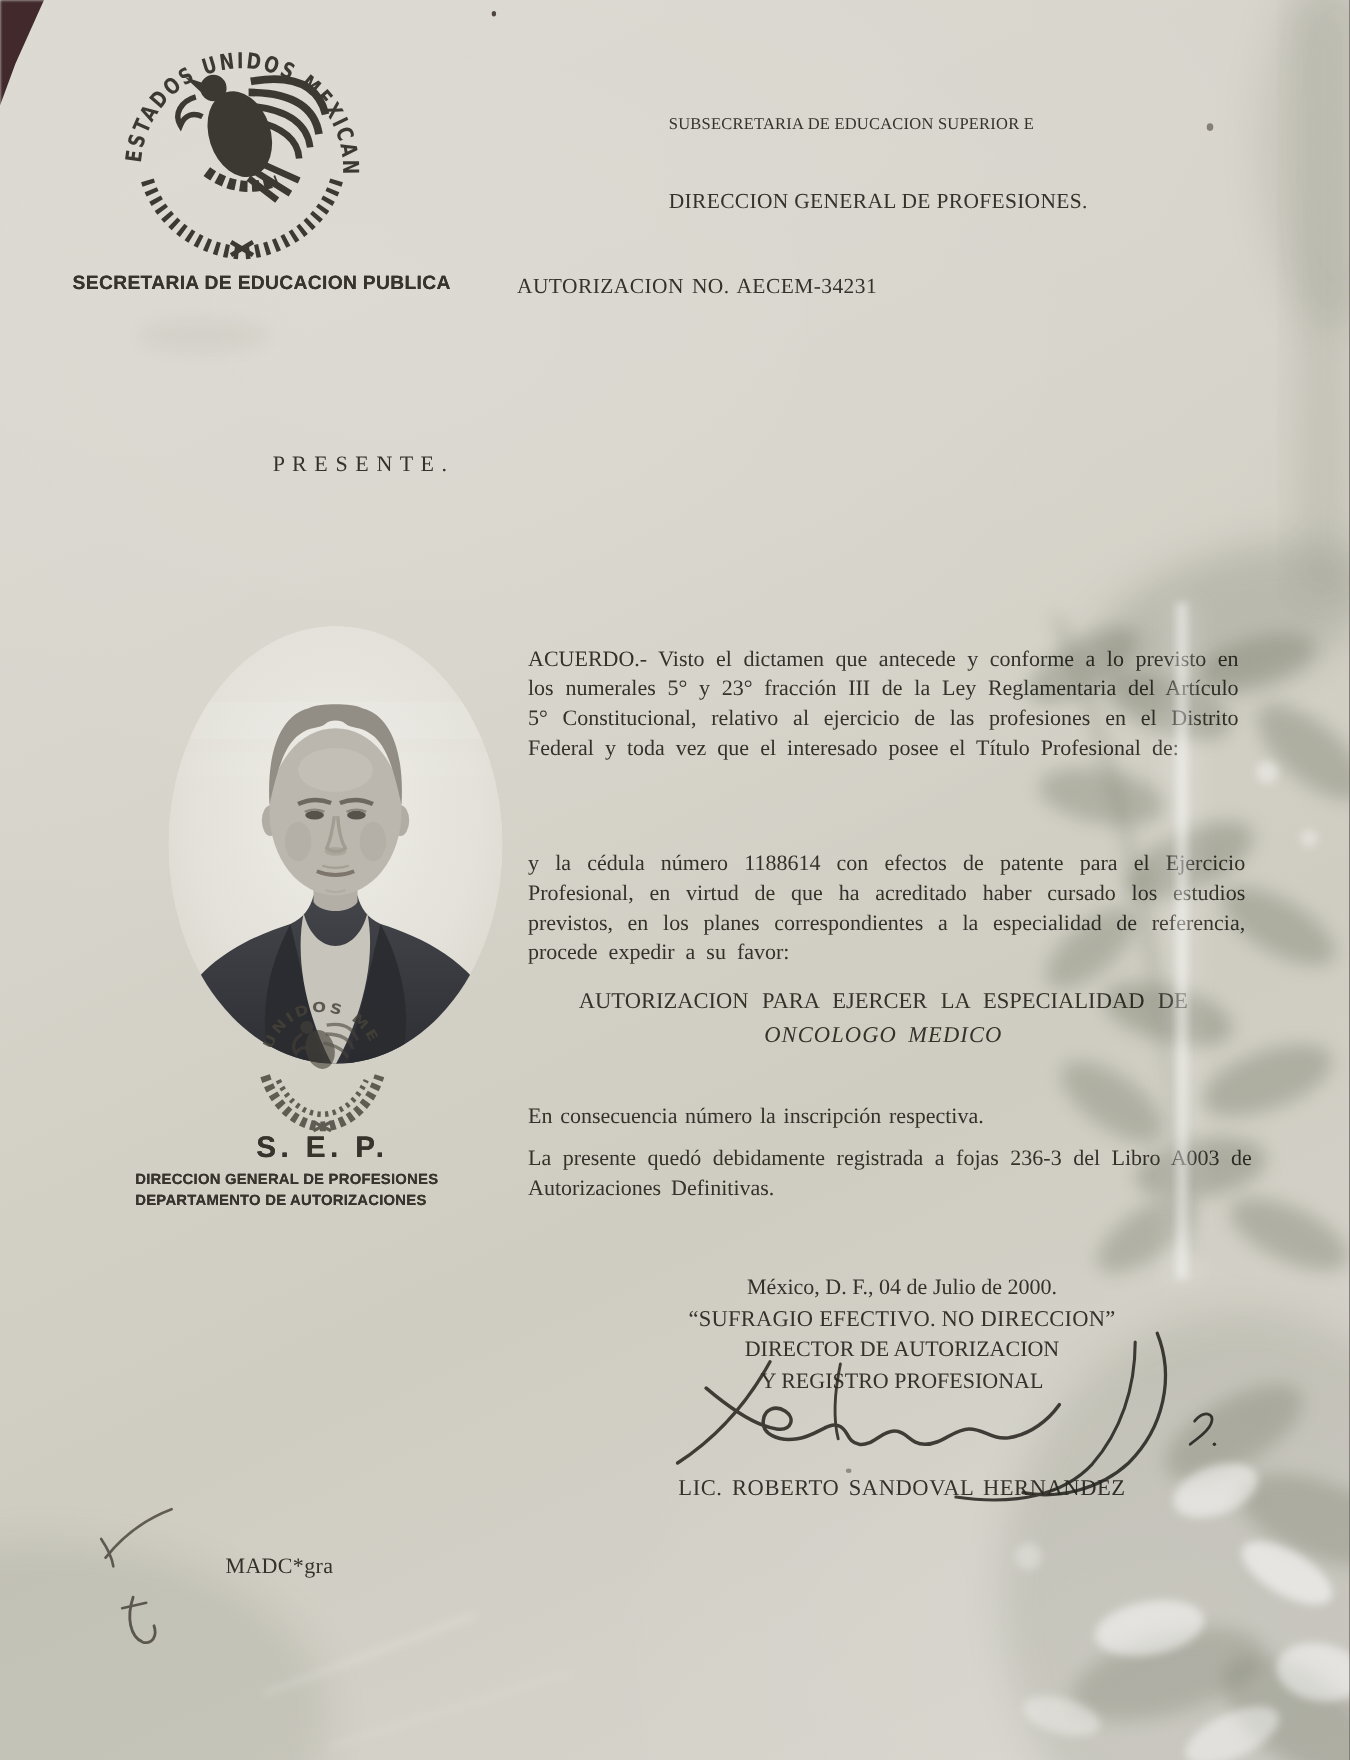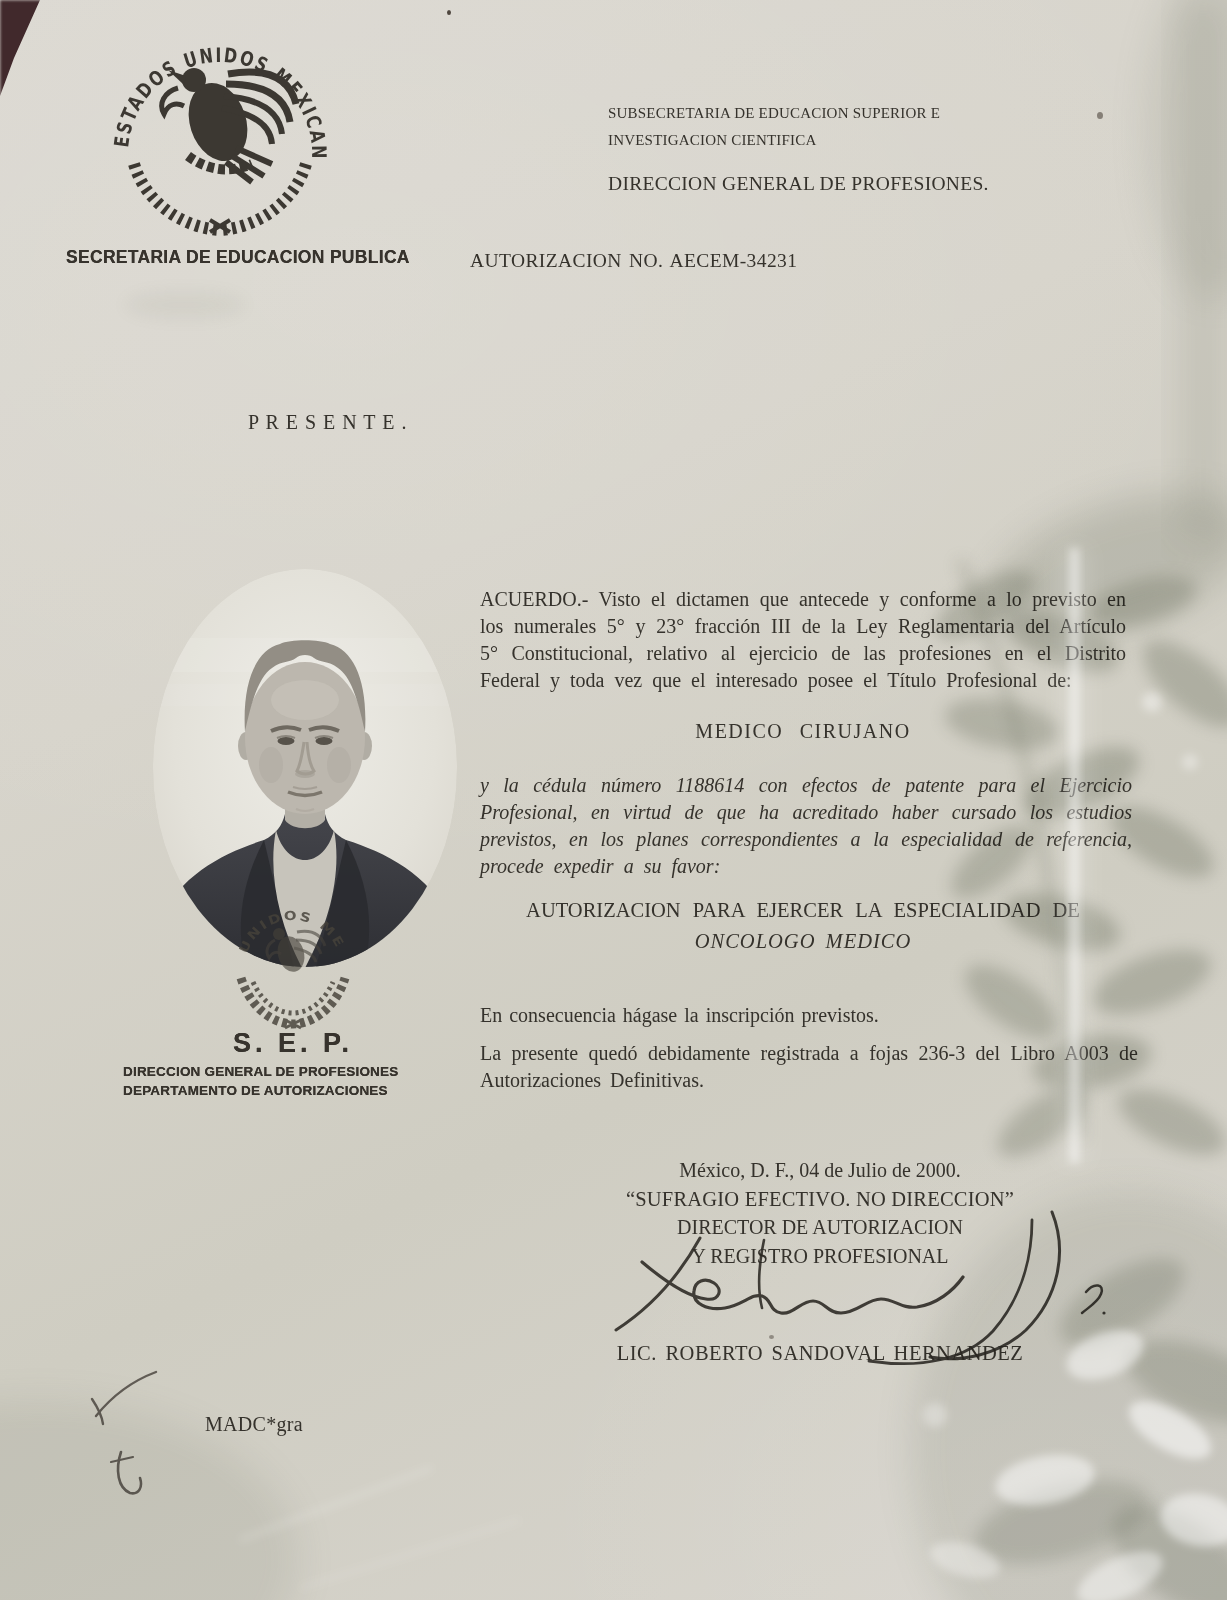--- a/index.html
+++ b/index.html
@@ -22,21 +22,21 @@
   .hdr3{left:608px;top:173px;font-size:19.5px;letter-spacing:.3px;}
   .authno{left:470px;top:250px;font-size:19.5px;letter-spacing:.4px;word-spacing:2px;}
   .agency{left:66px;top:247px;font-size:17.5px;letter-spacing:.3px;}
   
   .addr-name{left:248px;top:382px;font-size:20px;letter-spacing:.3px;}
   .addr-pres{left:248px;top:411px;font-size:20px;letter-spacing:1px;}
   
   .intro{left:248px;top:487px;width:872px;word-spacing:7px;}
   .acuerdo{left:480px;top:586px;width:646px;word-spacing:5px;}
   .medcir{left:480px;top:718px;width:646px;text-align:center;letter-spacing:1.5px;word-spacing:10px;}
-  .cedula{left:480px;top:772px;width:652px;word-spacing:5px;font-style:italic;}
+  .cedula{left:480px;top:772px;width:652px;word-spacing:5px;}
   .auth1{left:480px;top:897px;width:646px;text-align:center;word-spacing:7px;font-size:20.5px;}
   .auth2{left:480px;top:928px;width:646px;text-align:center;letter-spacing:1px;word-spacing:4px;font-size:20.5px;font-style:italic;}
   .conseq{left:480px;top:1002px;width:660px;word-spacing:2px;}
   .regist{left:480px;top:1040px;width:658px;word-spacing:4px;}
   
   .closing{left:553px;top:1156px;width:534px;text-align:center;font-size:20px;line-height:28.5px;}
   .closing .motto{font-size:20.5px;letter-spacing:.2px;}
   .signer{left:553px;top:1342px;width:534px;text-align:center;font-size:20.5px;letter-spacing:.5px;word-spacing:3px;}
   
   .sep-big{left:173px;top:1028px;width:240px;text-align:center;font-size:27px;letter-spacing:4px;}
@@ -86,21 +86,20 @@
         <path d="M 208 158 C 196 198 158 222 122 224" stroke-width="12" stroke-dasharray="4 5"></path>
         <path d="M 112 226 L 132 214 M 112 214 L 132 226" stroke-width="4"></path>
       </g>
     </g>
   </svg>
 
   <div class="abs sans stamp-ink agency">SECRETARIA DE EDUCACION PUBLICA</div>
 
   <div class="abs hdr">
     <div>SUBSECRETARIA DE EDUCACION SUPERIOR E</div>
-    <div>INVESTIGACION CIENTIFICA</div>
   </div>
   <div class="abs hdr3">DIRECCION GENERAL DE PROFESIONES.</div>
 
   <div class="abs authno">AUTORIZACION NO. AECEM-34231</div>
 
   <div class="abs addr-pres">P R E S E N T E .</div>
 
 
   <svg class="abs" style="left:152px;top:568px;" width="306" height="400" viewBox="0 0 306 400">
     <defs>
@@ -170,25 +169,24 @@
     </g>
   </svg>
 
   <div class="abs sans stamp-ink sep-big">S. E. P.</div>
   <div class="abs sans stamp-ink sep-cap">
     <div>DIRECCION GENERAL DE PROFESIONES</div>
     <div>DEPARTAMENTO DE AUTORIZACIONES</div>
   </div>
 
   <div class="abs serif justify acuerdo">ACUERDO.- Visto el dictamen que antecede y conforme a lo previsto en los numerales 5° y 23° fracción III de la Ley Reglamentaria del Artículo 5° Constitucional, relativo al ejercicio de las profesiones en el Distrito Federal y toda vez que el interesado posee el Título Profesional de:</div>
-  <div class="abs serif medcir">MEDICO CIRUJANO</div>
   <div class="abs serif justify cedula">y la cédula número 1188614 con efectos de patente para el Ejercicio Profesional, en virtud de que ha acreditado haber cursado los estudios previstos, en los planes correspondientes a la especialidad de referencia, procede expedir a su favor:</div>
   <div class="abs serif auth1">AUTORIZACION PARA EJERCER LA ESPECIALIDAD DE</div>
   <div class="abs serif auth2">ONCOLOGO MEDICO</div>
-  <div class="abs serif conseq">En consecuencia hágase la inscripción previstos.</div>
+  <div class="abs serif conseq">En consecuencia número la inscripción respectiva.</div>
   <div class="abs serif justify regist">La presente quedó debidamente registrada a fojas 236-3 del Libro A003 de Autorizaciones Definitivas.</div>
 
   <div class="abs closing">
     <div>México, D. F., 04 de Julio de 2000.</div>
     <div class="motto">“SUFRAGIO EFECTIVO. NO DIRECCION”</div>
     <div>DIRECTOR DE AUTORIZACION</div>
     <div>Y REGISTRO PROFESIONAL</div>
   </div>
   <div class="abs signer">LIC. ROBERTO SANDOVAL HERNANDEZ</div>
 

